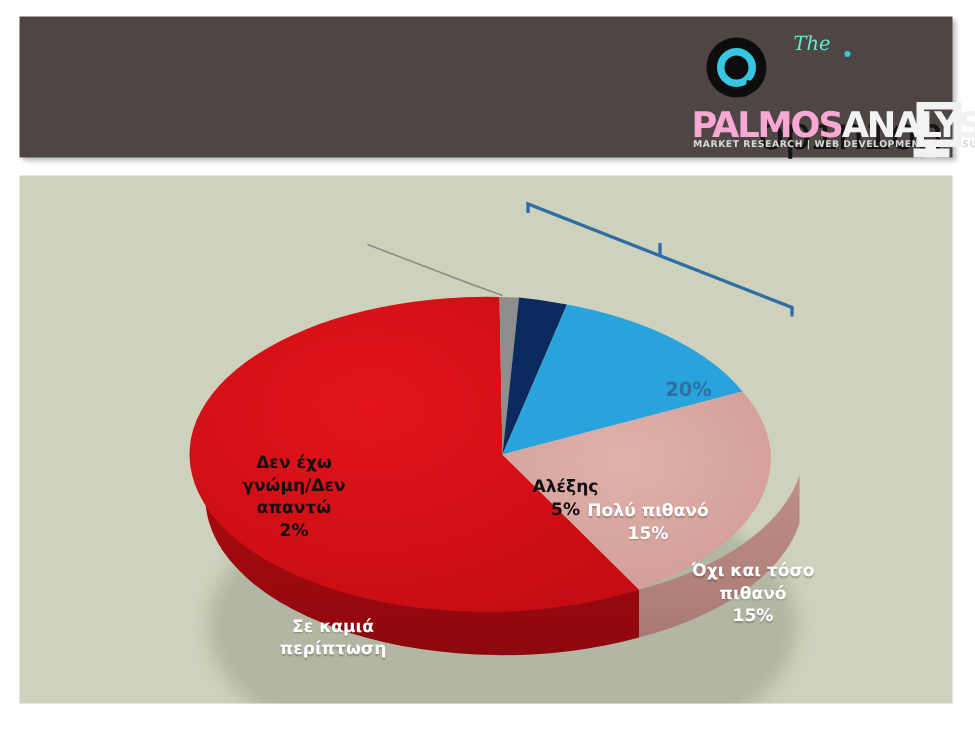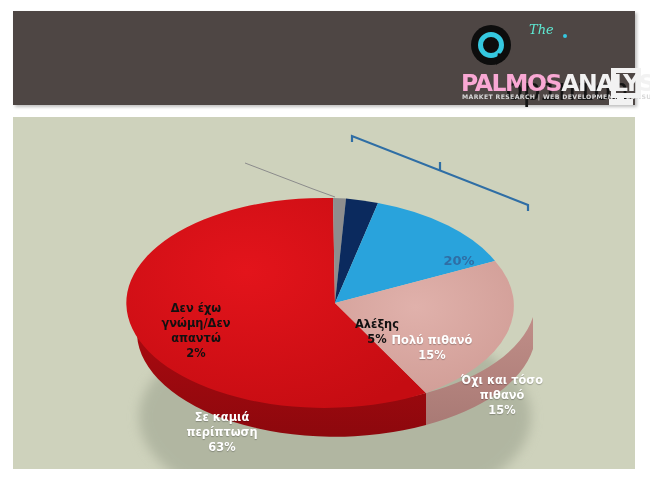--- a/index.html
+++ b/index.html
@@ -195,21 +195,20 @@
 
       <div class="ilabel" id="lbl-notlikely">
         <div>Όχι και τόσο</div>
         <div>πιθανό</div>
         <div>15%</div>
       </div>
 
       <div class="ilabel" id="lbl-nocase">
         <div>Σε καμιά</div>
         <div>περίπτωση</div>
-        <div>63%</div>
       </div>
 
       <div id="lbl-bracket">20%</div>
 
     </div>
   </div>
 
 </div>
 
 </body></html>

